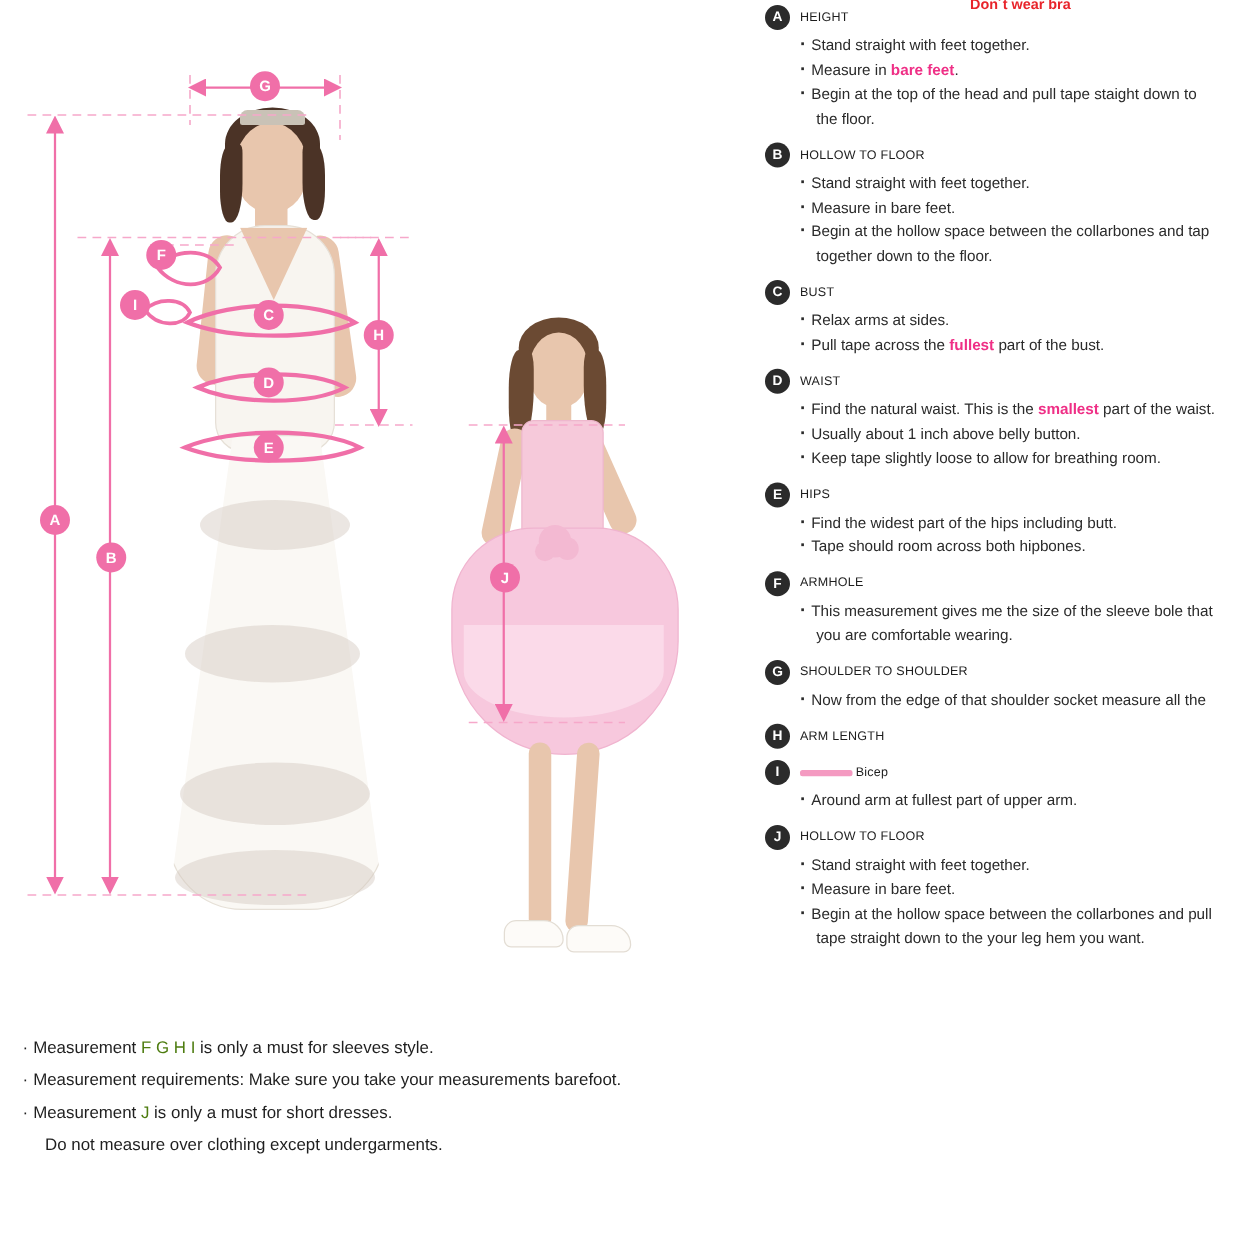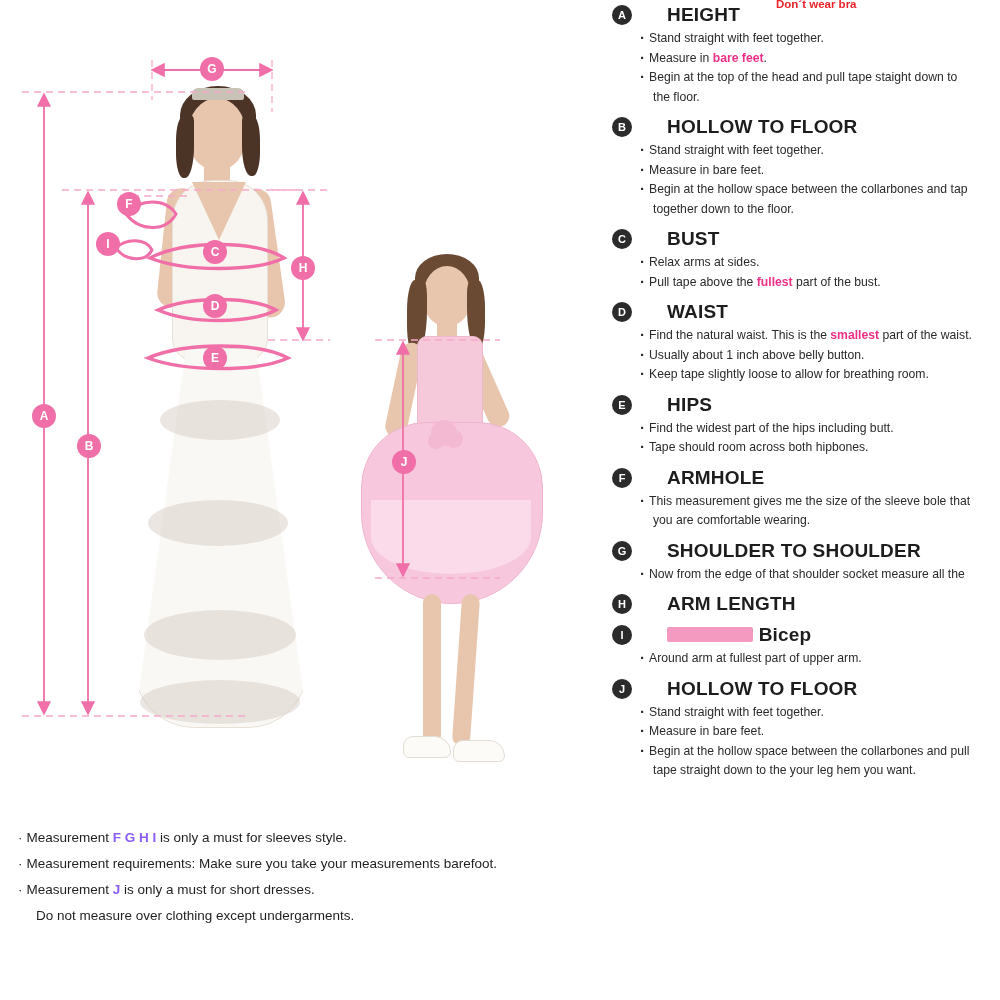--- a/index.html
+++ b/index.html
@@ -231,21 +231,21 @@
   #left-notes {
     position: absolute;
     left: 18px; top: 825px;
     width: 560px;
     font-size: 13.5px;
     line-height: 26px;
     color: #1f1f1f;
   }
   #left-notes .note { white-space: nowrap; }
   #left-notes .sub { padding-left: 18px; white-space: nowrap; }
-  .pink { color: #8b5cf6; font-weight: bold; }
+  .pink { color: #4d7c0f; font-weight: normal; }
   .bullet { margin-right: 4px; }
 
   
   #right-panel {
     position: absolute;
     left: 608px; top: 0;
     width: 392px; height: 1000px;
     padding: 4px 4px 0 4px;
     box-sizing: border-box;
   }
@@ -256,23 +256,22 @@
     margin-bottom: 3px;
   }
   .sec-badge {
     width: 20px; height: 20px; border-radius: 50%;
     background: #2b2b2b; color: #fff;
     font-size: 11px; font-weight: bold;
     display: flex; align-items: center; justify-content: center;
     flex: 0 0 auto;
   }
   .sec-title {
-    font-size: 19px; font-weight: bold; letter-spacing: .2px;
+    font-size: 10px; font-weight: normal; letter-spacing: .2px;
     color: #1d1d1d;
-    margin-left: 27px;
   }
   .sec-lines { padding-left: 28px; }
   .line {
     font-size: 12.2px;
     line-height: 19.5px;
     color: #2a2a2a;
     position: relative;
     padding-left: 9px;
   }
   .line::before {
@@ -451,21 +450,21 @@
     </div>
 
     <div class="section">
       <div class="sec-head">
         <div class="sec-badge">C</div>
         <div class="sec-title">BUST</div>
         <div class="note-red bust-note">Don´t wear bra</div>
       </div>
       <div class="sec-lines">
         <div class="line">Relax arms at sides.</div>
-        <div class="line"><span>Pull tape above the </span><span class="hl">fullest</span><span> part of the bust.</span></div>
+        <div class="line"><span>Pull tape across the </span><span class="hl">fullest</span><span> part of the bust.</span></div>
       </div>
     </div>
 
     <div class="section">
       <div class="sec-head">
         <div class="sec-badge">D</div>
         <div class="sec-title">WAIST</div>
       </div>
       <div class="sec-lines">
         <div class="line"><span>Find the natural waist. This is the </span><span class="hl">smallest</span><span> part of the waist.</span></div>

